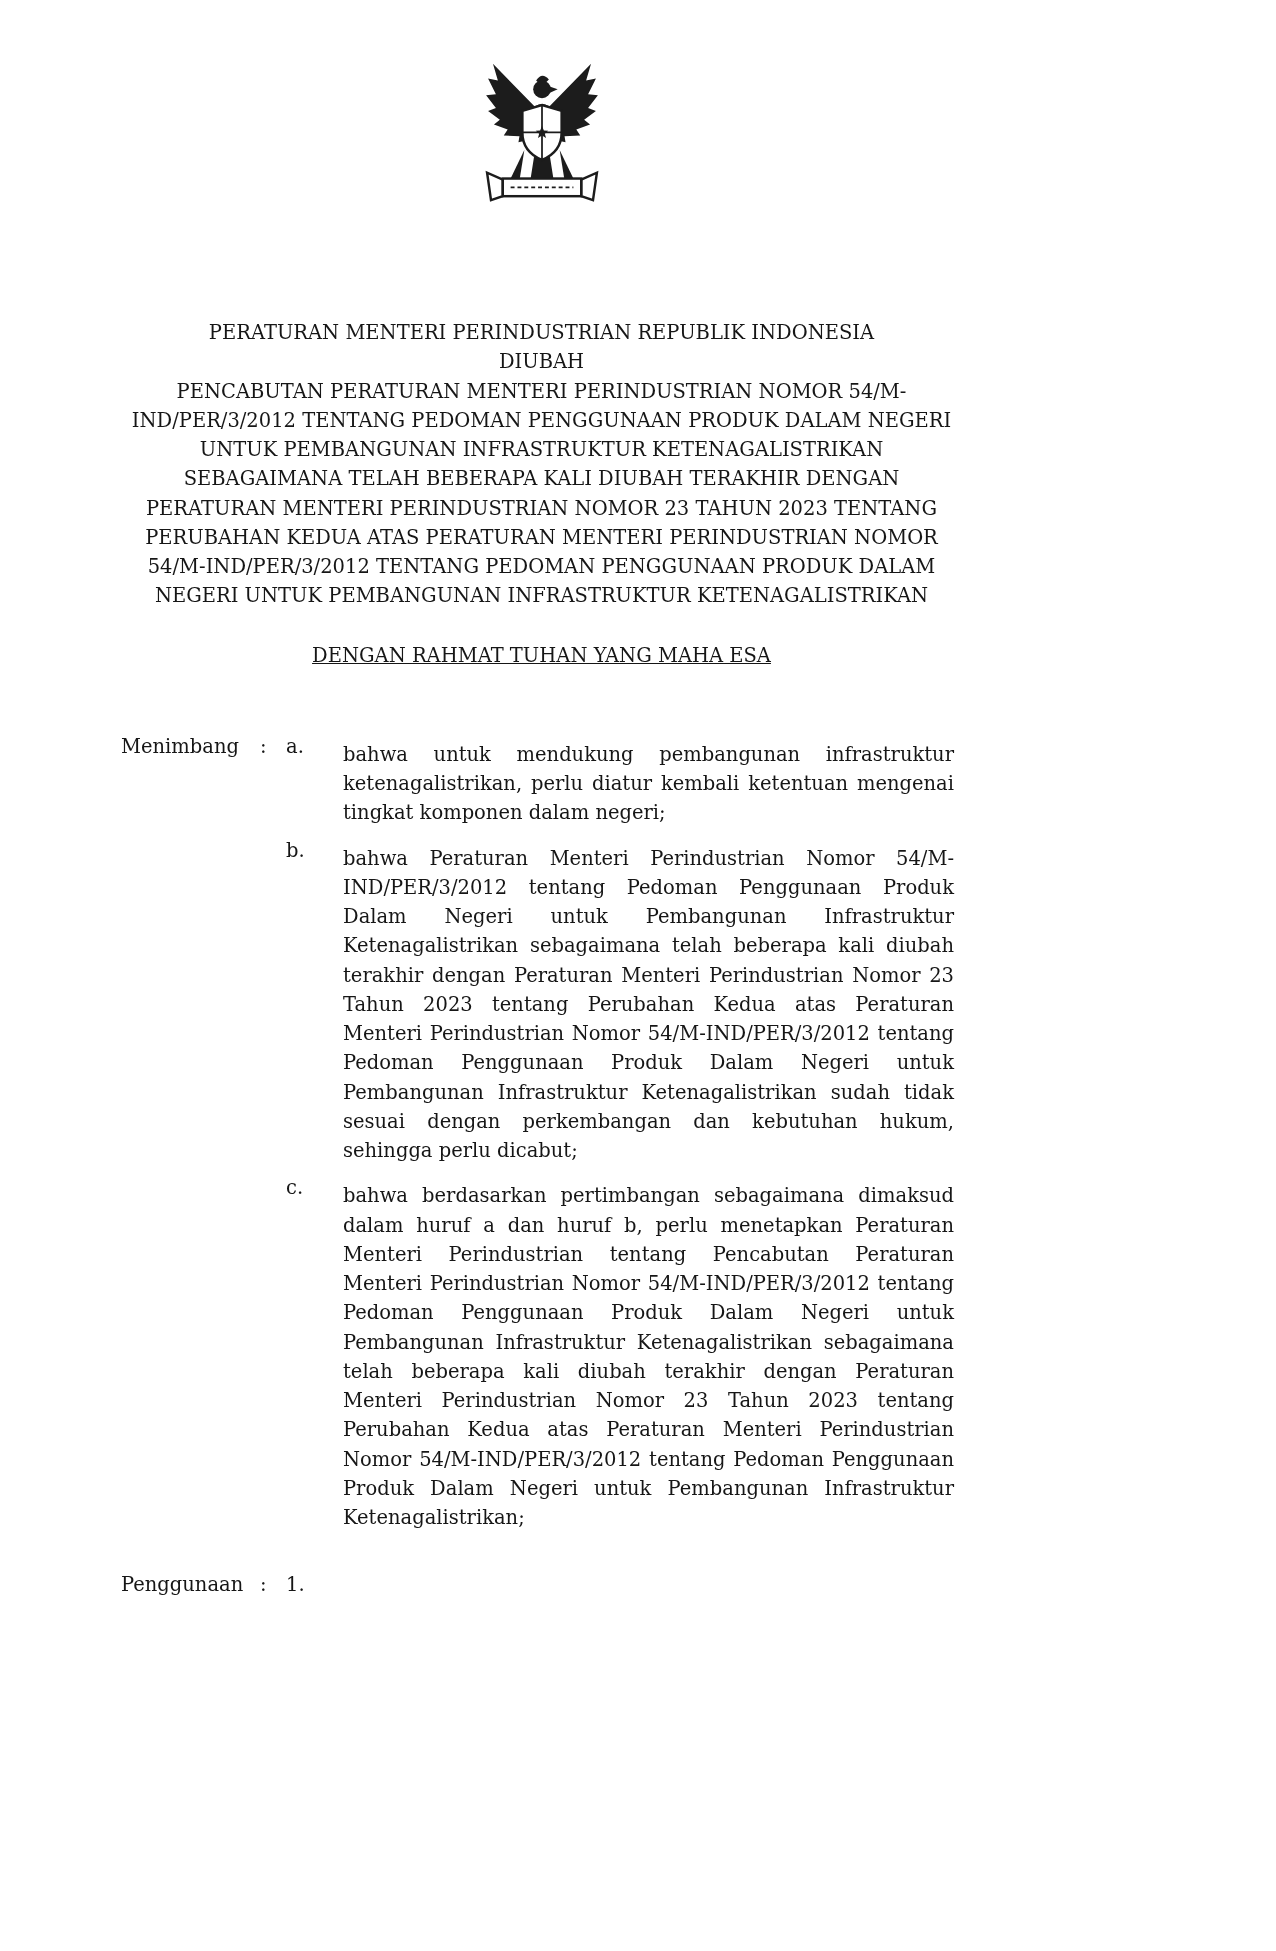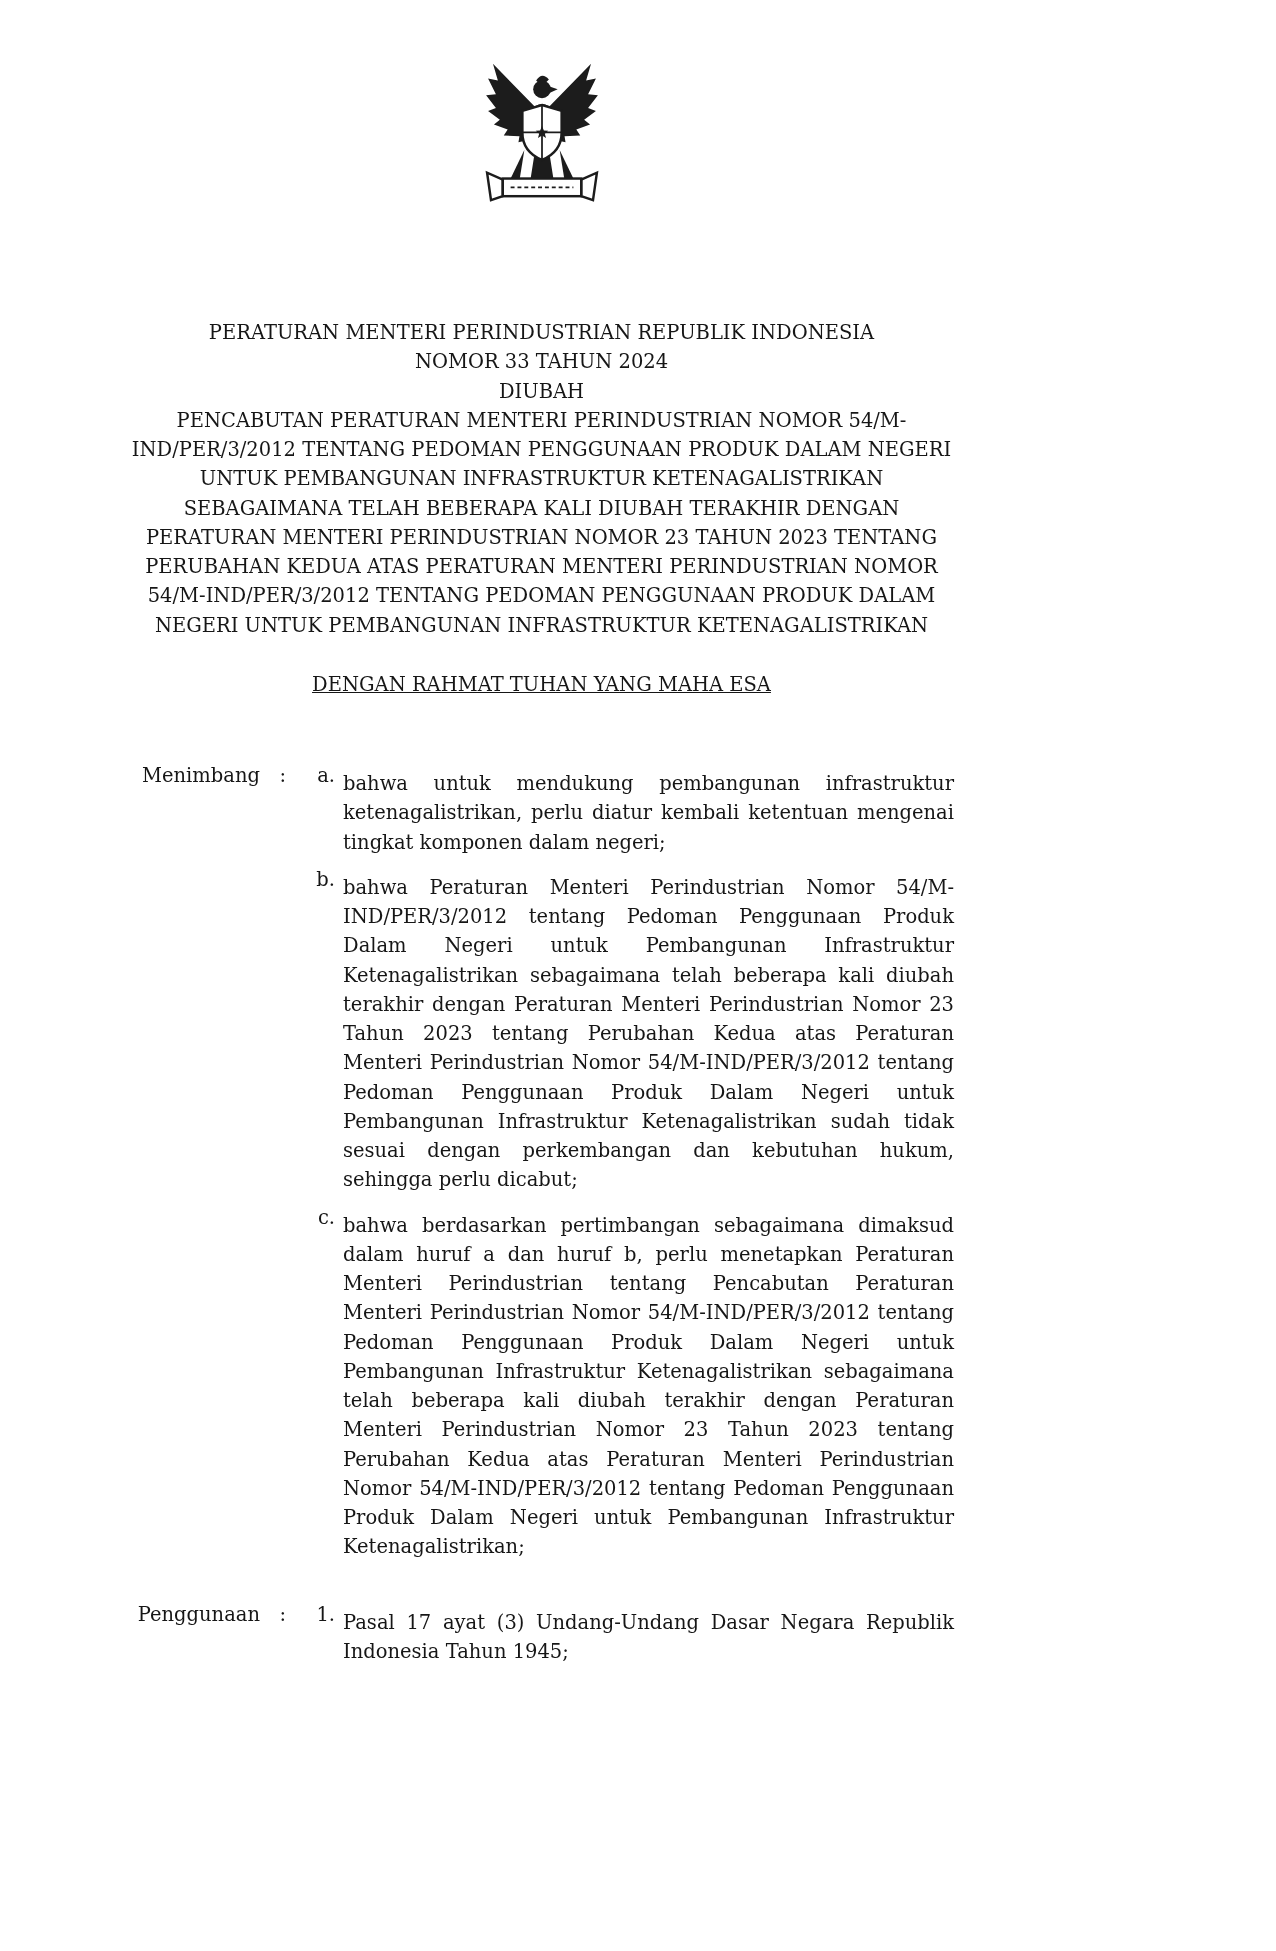--- a/index.html
+++ b/index.html
@@ -32,21 +32,20 @@
   .clauses { margin-top: 62px; }
   .clauses.mengingat { margin-top: 30px; }
   .clause-row {
     display: grid;
     grid-template-columns: 139px 26px 49px 1fr;
     align-items: start;
   }
   .c-label, .c-colon, .c-marker {
     display: block;
     white-space: nowrap;
-    text-align: right;
   }
   .c-text {
     margin: 8px;
     text-align: justify;
   }
 </style>
 </head>
 <body>
 
 <div class="page">
@@ -75,21 +74,20 @@
         <path d="M20,128 L4,121 L8,149 L20,145 Z"></path>
         <path d="M100,128 L116,121 L112,149 L100,145 Z"></path>
         <rect x="20" y="127" width="80" height="18"></rect>
       </g>
       <line x1="28" y1="136" x2="92" y2="136" stroke="#1c1c1c" stroke-width="2" stroke-dasharray="4 3"></line>
     </svg>
   </div>
 
   <div class="title-block">
     <p>PERATURAN MENTERI PERINDUSTRIAN REPUBLIK INDONESIA</p>
-    <p>NOMOR 33 TAHUN 2024</p>
     <p>DIUBAH</p>
     <p>PENCABUTAN PERATURAN MENTERI PERINDUSTRIAN NOMOR 54/M-IND/PER/3/2012 TENTANG PEDOMAN PENGGUNAAN PRODUK DALAM NEGERI UNTUK PEMBANGUNAN INFRASTRUKTUR KETENAGALISTRIKAN SEBAGAIMANA TELAH BEBERAPA KALI DIUBAH TERAKHIR DENGAN PERATURAN MENTERI PERINDUSTRIAN NOMOR 23 TAHUN 2023 TENTANG PERUBAHAN KEDUA ATAS PERATURAN MENTERI PERINDUSTRIAN NOMOR 54/M-IND/PER/3/2012 TENTANG PEDOMAN PENGGUNAAN PRODUK DALAM NEGERI UNTUK PEMBANGUNAN INFRASTRUKTUR KETENAGALISTRIKAN</p>
   </div>
 
   <p class="centered invocation">DENGAN RAHMAT TUHAN YANG MAHA ESA</p>
 
   <section class="clauses menimbang">
     <div class="clause-row">
       <span class="c-label">Menimbang</span>
       <span class="c-colon">:</span>
@@ -108,17 +106,16 @@
       <span class="c-marker">c.</span>
       <p class="c-text">bahwa berdasarkan pertimbangan sebagaimana dimaksud dalam huruf a dan huruf b, perlu menetapkan Peraturan Menteri Perindustrian tentang Pencabutan Peraturan Menteri Perindustrian Nomor 54/M-IND/PER/3/2012 tentang Pedoman Penggunaan Produk Dalam Negeri untuk Pembangunan Infrastruktur Ketenagalistrikan sebagaimana telah beberapa kali diubah terakhir dengan Peraturan Menteri Perindustrian Nomor 23 Tahun 2023 tentang Perubahan Kedua atas Peraturan Menteri Perindustrian Nomor 54/M-IND/PER/3/2012 tentang Pedoman Penggunaan Produk Dalam Negeri untuk Pembangunan Infrastruktur Ketenagalistrikan;</p>
     </div>
   </section>
 
   <section class="clauses mengingat">
     <div class="clause-row">
       <span class="c-label">Penggunaan</span>
       <span class="c-colon">:</span>
       <span class="c-marker">1.</span>
-      <p class="c-text">Pasal 17 ayat (3) Undang-Undang Dasar Negara Republik Indonesia Tahun 1945;</p>
     </div>
   </section>
 
 </div>
 
 </body></html>

